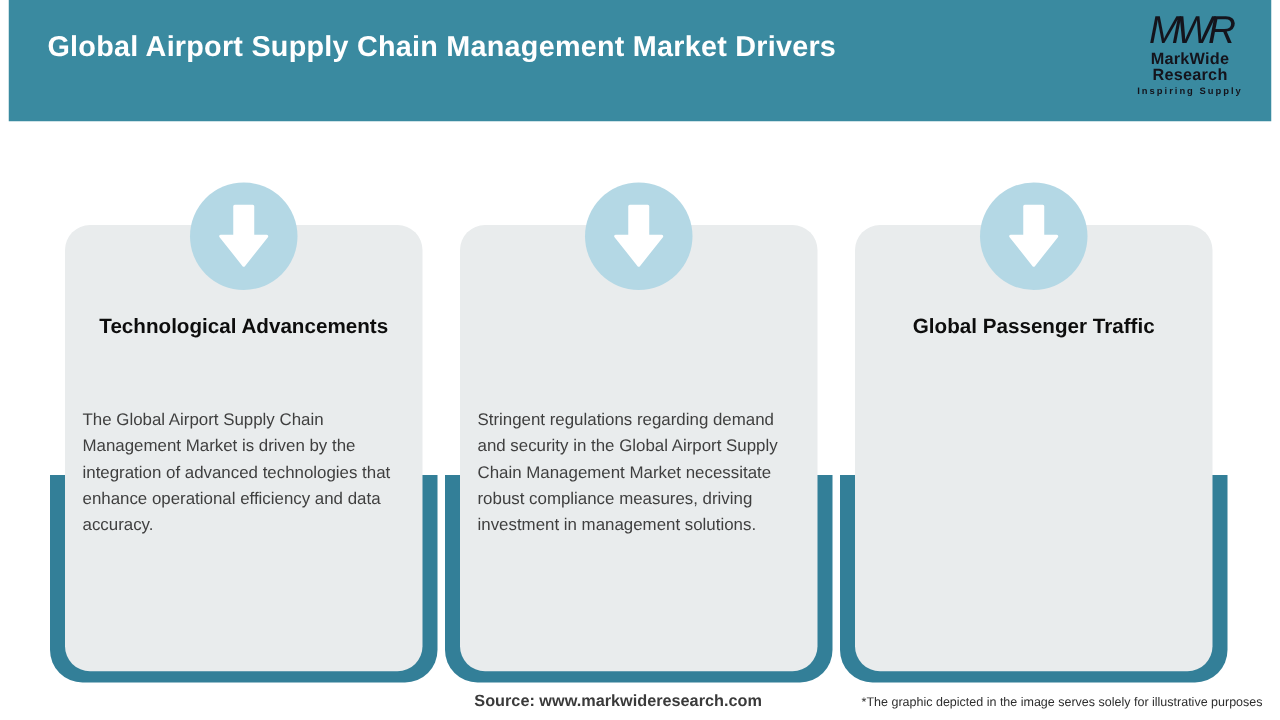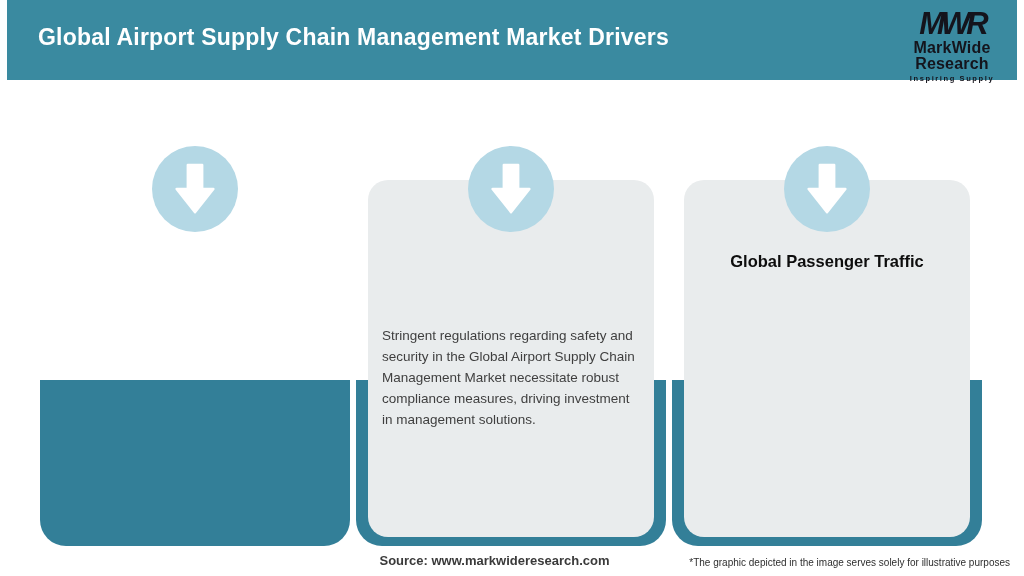--- a/index.html
+++ b/index.html
@@ -11,21 +11,21 @@
     height: 576px;
     background: #ffffff;
     overflow: hidden;
     font-family: "Liberation Sans", sans-serif;
   }
 
   
   .header {
     position: absolute;
     left: 7px; right: 7px; top: 0;
-    height: 80px;
+    height: 97px;
     background: var(--header_teal, #3a8aa0);
   }
   .page-title {
     position: absolute;
     left: 31px; top: 24px;
     margin: 0;
     color: #ffffff;
     font-size: 23px;
     font-weight: bold;
     letter-spacing: 0.2px;
@@ -33,28 +33,28 @@
   .logo {
     position: absolute;
     right: 10px; top: 8px;
     width: 110px;
     text-align: center;
     color: var(--logo_dark, #14141c);
     line-height: 1;
   }
   .logo-monogram {
     font-size: 31px;
-    font-weight: bold;
+    font-weight: normal;
     font-style: italic;
     letter-spacing: -4px;
     line-height: 1;
   }
   .logo-name {
     margin-top: 1px;
-    font-size: 16px;
+    font-size: 13px;
     font-weight: bold;
     letter-spacing: 0.2px;
   }
   .logo-tagline {
     margin-top: 3px;
     font-size: 7.5px;
     font-weight: bold;
     letter-spacing: 1.6px;
   }
 
@@ -140,31 +140,35 @@
     <h1 class="page-title">Global Airport Supply Chain Management Market Drivers</h1>
     <div class="logo">
       <div class="logo-monogram">MWR</div>
       <div class="logo-name">MarkWide Research</div>
       <div class="logo-tagline">Inspiring Supply</div>
     </div>
   </header>
 
   <section class="column col-1">
     <div class="tray"></div>
+    <div class="card">
+      <h2 class="card-title">Technological Advancements</h2>
+      <p class="card-text">The Global Airport Supply Chain Management Market is driven by the integration of advanced technologies that enhance operational efficiency and data accuracy.</p>
+    </div>
     <div class="icon-circle">
       <svg width="48" height="52" viewBox="0 0 60 64" aria-hidden="true">
         <polygon points="21,2 39,2 39,32 53,32 30,61 7,32 21,32" fill="#ffffff" stroke="#ffffff" stroke-width="3" stroke-linejoin="round"></polygon>
       </svg>
     </div>
   </section>
 
   <section class="column col-2">
     <div class="tray"></div>
     <div class="card">
-      <p class="card-text">Stringent regulations regarding safety and security in the Global Airport Supply Chain Management Market necessitate robust compliance measures, driving investment in management solutions.</p>
+      <p class="card-text">Stringent regulations regarding demand and security in the Global Airport Supply Chain Management Market necessitate robust compliance measures, driving investment in management solutions.</p>
     </div>
     <div class="icon-circle">
       <svg width="48" height="52" viewBox="0 0 60 64" aria-hidden="true">
         <polygon points="21,2 39,2 39,32 53,32 30,61 7,32 21,32" fill="#ffffff" stroke="#ffffff" stroke-width="3" stroke-linejoin="round"></polygon>
       </svg>
     </div>
   </section>
 
   <section class="column col-3">
     <div class="tray"></div>

